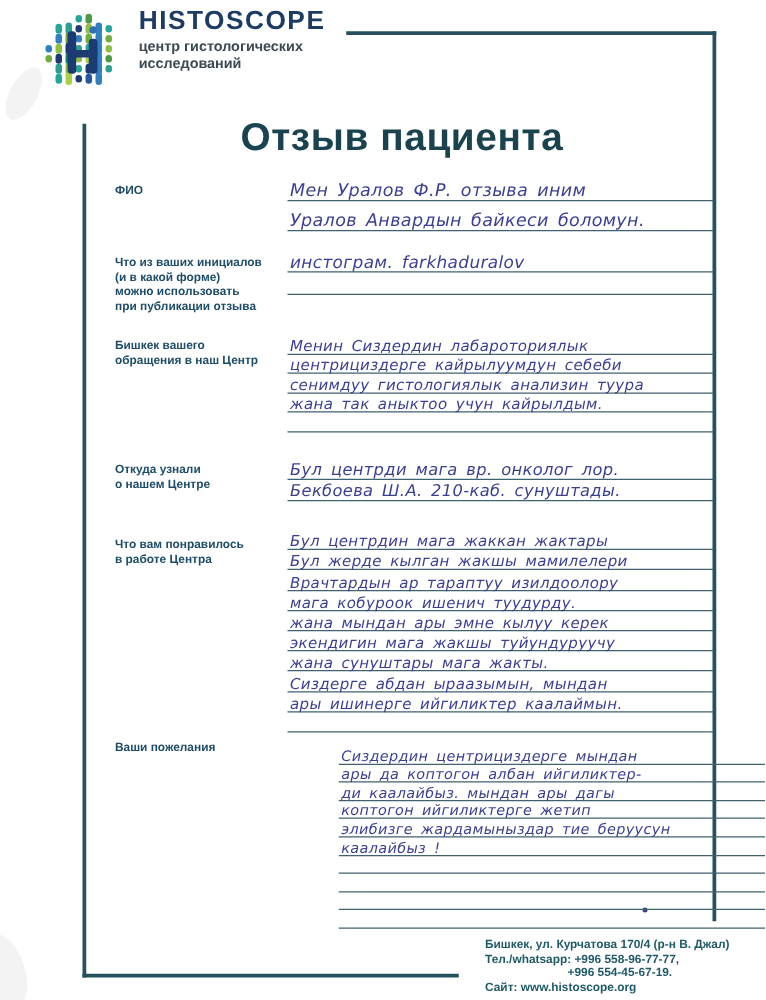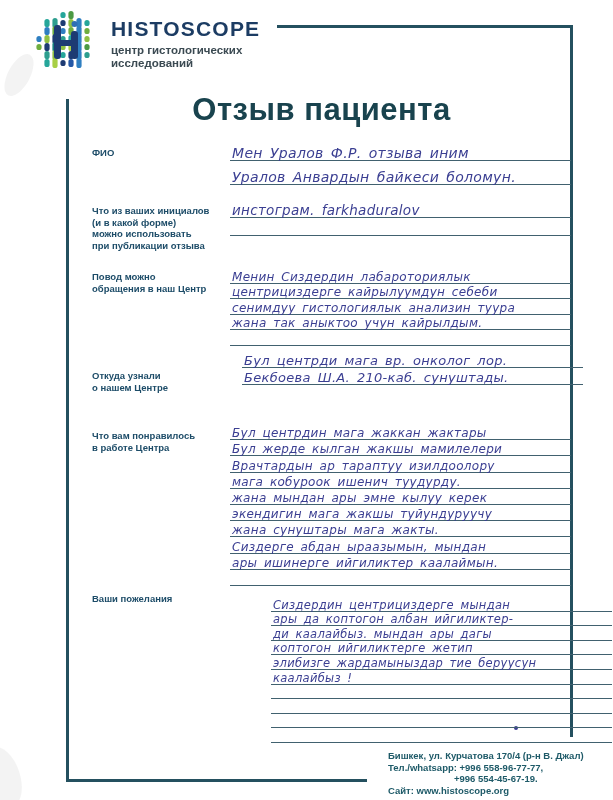--- a/index.html
+++ b/index.html
@@ -9,21 +9,21 @@
   }
   
   .frame{position:absolute;background:#24505f;}
   #frame-top{left:277px;top:25px;width:296px;height:3px;}
   #frame-right{left:570px;top:25px;width:3px;height:712px;}
   #frame-left{left:66px;top:99px;width:3px;height:683px;}
   #frame-bottom{left:66px;top:779px;width:301px;height:3px;}
 
   
   #logo-svg{position:absolute;left:33px;top:9px;}
-  .brand{position:absolute;left:111px;top:17px;}
+  .brand{position:absolute;left:111px;top:5px;}
   .brand-name{font-size:21px;font-weight:bold;color:#1c3c63;letter-spacing:1.2px;}
   .brand-sub{font-size:11.5px;font-weight:bold;color:#3b4a52;line-height:13px;margin-top:3px;}
 
   .title{
     position:absolute;left:70px;right:40px;top:92px;text-align:center;
     font-size:31px;font-weight:bold;color:#19434e;letter-spacing:.5px;
   }
 
   
   .field-label{
@@ -140,21 +140,21 @@
       </div>
       <div class="rows" style="top: 200px;">
         <div class="row" style="height: 17px;">
           <span class="hw" style="font-size: 13.5px;">инстограм. farkhaduralov</span>
         </div>
         <div class="row" style="height: 17px;">
           <span class="hw" style="font-size: 13.5px;"></span>
         </div>
       </div>
       <div class="field-label" style="top: 271px;">
-        <div>Повод можно</div>
+        <div>Бишкек вашего</div>
         <div>обращения в наш Центр</div>
       </div>
       <div class="rows" style="top: 268px;">
         <div class="row" style="height: 14.6px;">
           <span class="hw" style="font-size: 12px;">Менин Сиздердин лабароториялык</span>
         </div>
         <div class="row" style="height: 14.6px;">
           <span class="hw" style="font-size: 12px;">центрициздерге кайрылуумдун себеби</span>
         </div>
         <div class="row" style="height: 14.6px;">
@@ -164,21 +164,21 @@
           <span class="hw" style="font-size: 12px;">жана так аныктоо учун кайрылдым.</span>
         </div>
         <div class="row" style="height: 14.6px;">
           <span class="hw" style="font-size: 12px;"></span>
         </div>
       </div>
       <div class="field-label" style="top: 370px;">
         <div>Откуда узнали</div>
         <div>о нашем Центре</div>
       </div>
-      <div class="rows" style="top: 350px; margin-left: 12px;">
+      <div class="rows" style="top: 366px;">
         <div class="row" style="height: 16.5px;">
           <span class="hw" style="font-size: 13px;">Бул центрди мага вр. онколог лор.</span>
         </div>
         <div class="row" style="height: 16.5px;">
           <span class="hw" style="font-size: 13px;">Бекбоева Ш.А. 210-каб. сунуштады.</span>
         </div>
       </div>
       <div class="field-label" style="top: 430px;">
         <div>Что вам понравилось</div>
         <div>в работе Центра</div>

